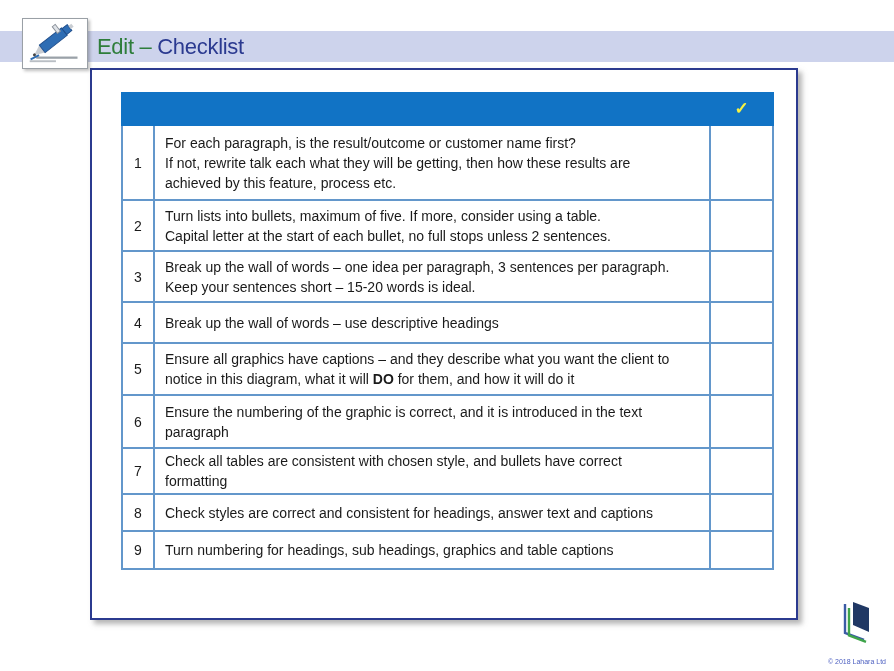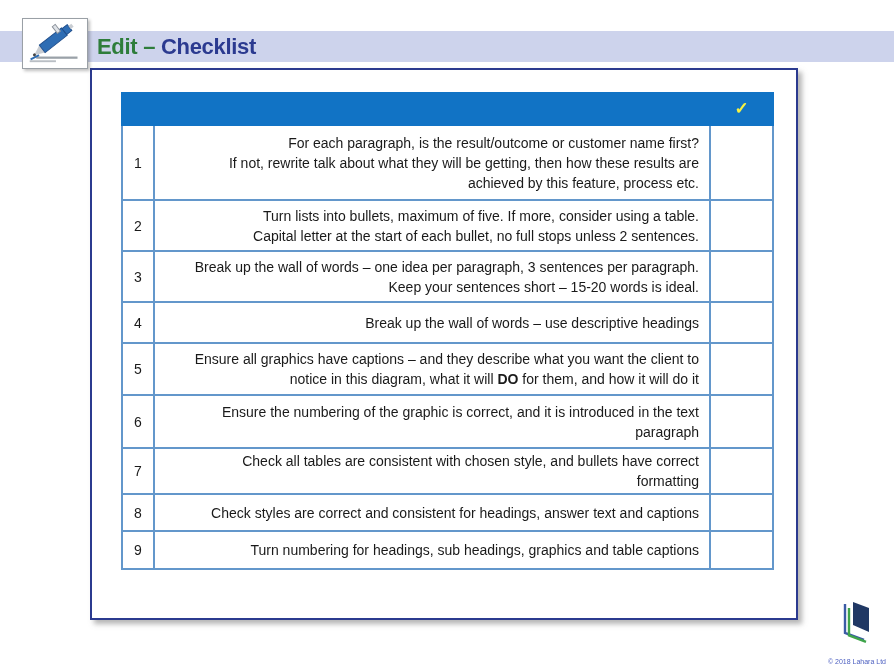--- a/index.html
+++ b/index.html
@@ -6,42 +6,42 @@
   body{
     width:894px;height:671px;position:relative;overflow:hidden;
     background:#ffffff;font-family:"Liberation Sans",sans-serif;
   }
   .band{position:absolute;left:0;top:31px;width:894px;height:31px;background:#CDD3EC;z-index:1}
   .icon-box{
     position:absolute;left:22px;top:18px;width:64px;height:49px;background:#fff;
     border:1px solid #9aa0a6;box-shadow:2px 2px 3px rgba(0,0,0,.25);z-index:2;
     display:flex;align-items:center;justify-content:center;
   }
-  .title{position:absolute;left:97px;top:33px;z-index:2;font-size:22px;font-weight:bold;
+  .title{position:absolute;left:97px;top:33px;z-index:2;font-size:22px;font-weight:normal;
     letter-spacing:-0.3px;line-height:28px;white-space:pre}
   .title .green{color:#2E7D3B}
   .title .navy{color:#2B3A90}
   .panel{
     position:absolute;left:90px;top:68px;width:704px;height:548px;background:#fff;
     border:2px solid #2B3A8F;box-shadow:4px 4px 5px rgba(110,110,110,.5);z-index:1;
   }
   table.checklist{
     position:absolute;left:29px;top:22px;width:651px;
     border-collapse:collapse;table-layout:fixed;
     border:2px solid #6397CB;
   }
   .checklist th,.checklist td{border:2px solid #6397CB}
   .checklist thead th{
     background:#1173C5;border-color:#1173C5;height:30px;padding:0;text-align:center;
   }
   .checklist thead{border-bottom:2px solid #6397CB}
   .check-symbol{color:#F7F242;font-size:17px;font-weight:bold;line-height:1}
   .checklist td{vertical-align:middle;color:#1a1a1a}
   .checklist td.num{text-align:center;font-size:14px;padding:2px}
-  .checklist td.txt{font-size:14px;line-height:20px;padding:2px 10px;text-align:right}
+  .checklist td.txt{font-size:14px;line-height:20px;padding:2px 10px;text-align:left}
   .checklist td.chk{background:#fff}
   .checklist td .em{font-weight:bold;}
   tbody tr:nth-child(1){height:75px}
   tbody tr:nth-child(2){height:51px}
   tbody tr:nth-child(3){height:51px}
   tbody tr:nth-child(4){height:41px}
   tbody tr:nth-child(5){height:52px}
   tbody tr:nth-child(6){height:53px}
   tbody tr:nth-child(7){height:45px}
   tbody tr:nth-child(8){height:37px}
@@ -89,21 +89,21 @@
         <th></th>
         <th></th>
         <th>
           <span class="check-symbol">✓</span>
         </th>
       </tr>
     </thead>
     <tbody>
         <tr>
           <td class="num">1</td>
-          <td class="txt"><span>For each paragraph, is the result/outcome or customer name first?</span><br><span>If not, rewrite talk about what they will be getting, then how these results are</span><br><span>achieved by this feature, process etc.</span></td>
+          <td class="txt"><span>For each paragraph, is the result/outcome or customer name first?</span><br><span>If not, rewrite talk each what they will be getting, then how these results are</span><br><span>achieved by this feature, process etc.</span></td>
           <td class="chk"></td>
         </tr>
         <tr>
           <td class="num">2</td>
           <td class="txt"><span>Turn lists into bullets, maximum of five. If more, consider using a table.</span><br><span>Capital letter at the start of each bullet, no full stops unless 2 sentences.</span></td>
           <td class="chk"></td>
         </tr>
         <tr>
           <td class="num">3</td>
           <td class="txt"><span>Break up the wall of words – one idea per paragraph, 3 sentences per paragraph.</span><br><span>Keep your sentences short – 15-20 words is ideal.</span></td>

